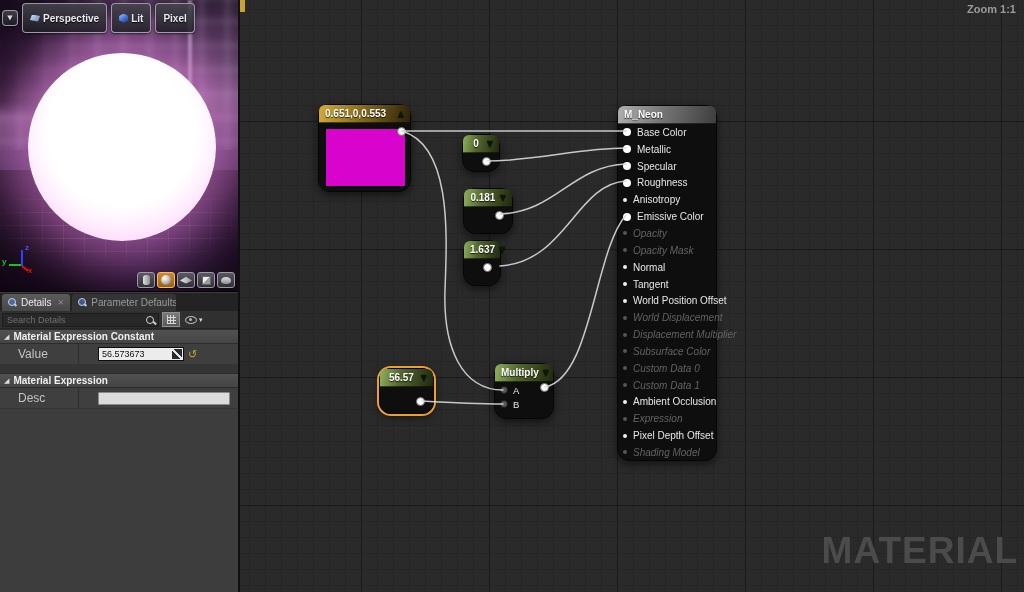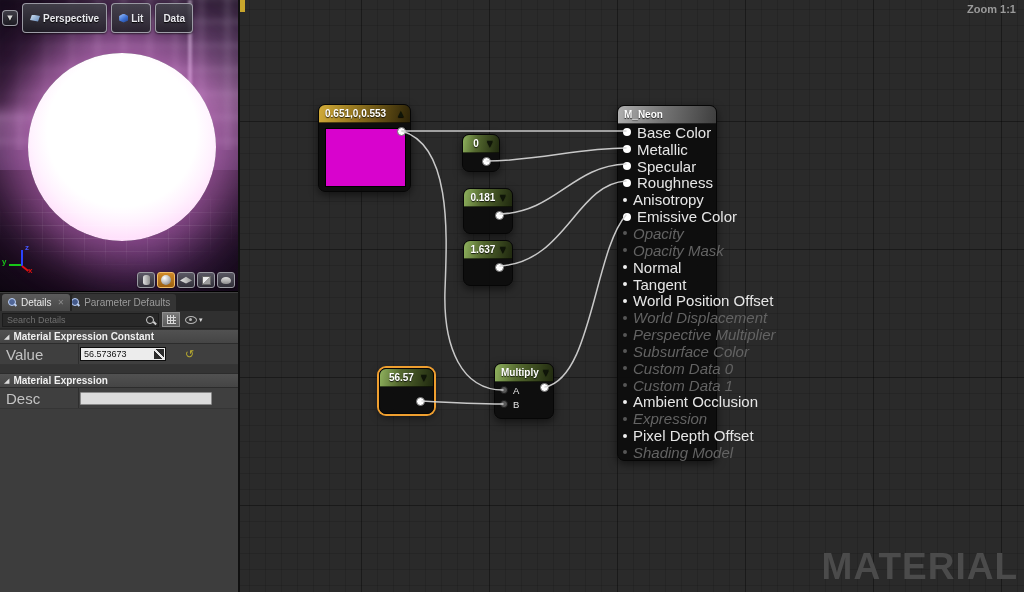--- a/index.html
+++ b/index.html
@@ -61,21 +61,21 @@
   .shape-icon.sphere { width:10px; height:10px; border-radius:50%; background:radial-gradient(circle at 35% 30%, #ffffff, #c2c2c2 45%, #6e6e6e); }
   .shape-icon.plane { width:12px; height:9px; background:linear-gradient(90deg,#e6e6e6,#9a9a9a); clip-path:polygon(50% 15%,100% 55%,50% 90%,0 55%); }
   .shape-icon.cube { width:9px; height:9px; background:linear-gradient(135deg,#ececec 0 45%,#9d9d9d 45%); border:1px solid #666; }
   .shape-icon.teapot { width:10px; height:7px; border-radius:50% 50% 45% 45%; background:linear-gradient(180deg,#e0e0e0,#8d8d8d); }
 
   
   .details { position:absolute; left:0; top:293px; width:238px; bottom:0; background:#3d3d3d; font-size:10px; color:#c9c9c9; }
   .tab-bar { height:18px; background:#232323; display:flex; align-items:flex-end; gap:2px; padding:1px 2px 0 2px; }
   .tab { height:17px; display:flex; align-items:center; gap:4px; padding:0 6px; border-radius:3px 3px 0 0; max-width:104px; white-space:nowrap; overflow:hidden; }
   .tab.active { background:linear-gradient(180deg,#5b5b5b,#474747); color:#eaeaea;text-align:center; }
-  .tab.inactive { background:#343434; color:#9b9b9b;justify-content:flex-end; }
+  .tab.inactive { background:#343434; color:#9b9b9b; }
   .tab .mag { position:relative; width:9px; height:9px; flex:0 0 auto; }
   .tab .mag::before { content:""; position:absolute; left:0; top:0; width:6px; height:6px; border-radius:50%;
     border:1.5px solid #bcd0f5; background:rgba(80,120,210,.55); }
   .tab .mag::after { content:""; position:absolute; left:6px; top:6px; width:3px; height:1.5px; background:#bcd0f5; transform:rotate(45deg); }
   .tab .x { color:#8a8a8a; font-size:8px; margin-left:2px; }
 
   .search-row { height:18px; background:#303030; border-bottom:1px solid #262626; display:flex; align-items:center; padding:2px; gap:3px; }
   .search-box { position:relative; flex:0 0 157px; height:14px; background:#282828; border:1px solid #1c1c1c; }
   .search-box input { width:100%; height:100%; background:transparent; border:0; outline:0; color:#bdbdbd; font-size:9px; padding:0 16px 0 4px; font-family:inherit; }
   .search-box input::placeholder { color:#707070; }
@@ -87,46 +87,46 @@
     background:repeating-linear-gradient(0deg,#d8d8d8 0 1px, transparent 1px 3px), repeating-linear-gradient(90deg,#d8d8d8 0 1px, transparent 1px 3px); }
   .eye-btn { display:flex; align-items:center; gap:2px; padding:0 2px; height:15px; }
   .eye { position:relative; width:12px; height:8px; }
   .eye::before { content:""; position:absolute; inset:0; border-radius:50%; border:1.5px solid #b5b5b5; }
   .eye::after { content:""; position:absolute; left:4px; top:2.5px; width:3px; height:3px; border-radius:50%; background:#b5b5b5; }
 
   .cat-header { height:15px; background:linear-gradient(180deg,#515151,#454545); border-top:1px solid #2c2c2c; border-bottom:1px solid #2c2c2c;
     display:flex; align-items:center; gap:4px; padding:0 4px; color:#f0f0f0; font-weight:bold; font-size:10px; }
   .cat-tri { font-family:"DejaVu Sans",sans-serif; font-size:7px; color:#dcdcdc; }
   .prop-row { height:21px; background:#3f3f3f; border-bottom:1px solid #353535; display:flex; align-items:center; }
-  .prop-label { width:78px; padding-left:6px; color:#c3c3c3; font-size:15px; }
-  .prop-value { flex:1; height:100%; border-left:1px solid #2e2e2e; display:flex; align-items:center; padding-left:1px; gap:19px; }
+  .prop-label { width:78px; padding-left:18px; color:#c3c3c3; font-size:12px; }
+  .prop-value { flex:1; height:100%; border-left:1px solid #2e2e2e; display:flex; align-items:center; padding-left:19px; gap:4px; }
   .val-box { position:relative; width:86px; height:14px; background:#ececec; border:1px solid #0d0d0d; }
   .val-box input { width:100%; height:100%; border:0; outline:0; background:transparent; font-size:9px; color:#111; padding:0 12px 0 3px; font-family:inherit; }
   .val-corner { position:absolute; right:1px; top:1px; width:10px; height:10px; background:#2b2b2b;
     background-image:linear-gradient(45deg, transparent 42%, #e8e8e8 42% 58%, transparent 58%); }
   .reset-arrow { color:#b9ab2f; font-family:"DejaVu Sans",sans-serif; font-size:11px; line-height:1; }
   .desc-box { width:132px; height:13px; background:#dcdcdc; border:1px solid #8a8a8a; border-radius:1px; }
   .section-gap { height:8px; background:#343434; }
 
   
   .graph { position:absolute; left:240px; top:0; width:784px; height:592px; overflow:hidden; background-color:#2a2a2a;
     background-image:
       linear-gradient(rgba(0,0,0,.30) 1px, transparent 1px),
       linear-gradient(90deg, rgba(0,0,0,.30) 1px, transparent 1px),
       linear-gradient(rgba(0,0,0,.12) 1px, transparent 1px),
       linear-gradient(90deg, rgba(0,0,0,.12) 1px, transparent 1px);
     background-size:128px 128px,128px 128px,16px 16px,16px 16px; background-position:-7px -7px; }
   .corner-tag { position:absolute; left:0; top:0; width:5px; height:12px; background:#c8a52c; }
   .zoom-label { position:absolute; right:8px; top:3px; color:#9a9a9a; font-size:11px; font-weight:bold; }
-  .watermark { position:absolute; right:6px; bottom:4px; font-size:37px; font-weight:bold; letter-spacing:1px; color:#4b4b4b; }
+  .watermark { position:absolute; right:6px; bottom:20px; font-size:37px; font-weight:bold; letter-spacing:1px; color:#4b4b4b; }
 
   svg.wires { position:absolute; left:0; top:0; width:784px; height:592px; z-index:3; pointer-events:none; }
   svg.wires path { fill:none; stroke:#d6d6d6; stroke-width:1.5; stroke-linecap:round; opacity:.92; }
 
-  .gnode { position:absolute; z-index:2; background:rgba(13,13,13,.95); border:1px solid #060606; border-radius:7px; box-shadow:0 3px 8px rgba(0,0,0,.55); }
+  .gnode { position:absolute; z-index:2; background:rgba(13,13,13,.95); border:1px solid #060606; border-radius:12px; box-shadow:0 3px 8px rgba(0,0,0,.55); }
   .gnode .hdr { height:18px; border-radius:6px 6px 0 0; display:flex; align-items:center; padding:0 6px; gap:4px;
     font-size:10px; font-weight:bold; color:#fff; text-shadow:0 1px 1px rgba(0,0,0,.8); border-bottom:1px solid rgba(0,0,0,.6); }
   .hdr.green { background:linear-gradient(100deg,#8fb25e 0%,#54682f 38%,#20290f 100%); }
   .hdr.gold  { background:linear-gradient(100deg,#d2ab38 0%,#93751f 40%,#2c2308 100%); }
   .hdr.gray  { background:linear-gradient(100deg,#b0b0b0 0%,#757575 45%,#3e3e3e 100%); }
   .hdr .title { flex:1; text-align:center; white-space:nowrap; }
   .hdr .title.left { text-align:left; }
   .hdr .tri { font-family:"DejaVu Sans",sans-serif; font-size:8px; color:#0f1508; flex:0 0 auto; }
   .gnode.selected { box-shadow:0 0 0 2px #ef9f2f, 0 3px 8px rgba(0,0,0,.55); }
 
@@ -135,21 +135,21 @@
   .io-label { position:absolute; color:#e4e4e4; font-size:9.5px; z-index:4; }
 
   .swatch { position:absolute; left:6px; top:23px; width:81px; height:59px; border:1px solid #000; }
 
   .mpin-list { position:absolute; left:0; top:18px; right:0; }
   .mpin-row { height:16.85px; display:flex; align-items:center; gap:6px; padding-left:5px; }
   .pin { flex:0 0 auto; border-radius:50%; }
   .pin.connected { width:8px; height:8px; background:#fff; }
   .pin.open { width:4px; height:4px; background:transparent; border:2px solid #efefef; }
   .pin.disabled { width:4px; height:4px; background:transparent; border:2px solid #565656; }
-  .pin-label { font-size:15px; white-space:nowrap; }
+  .pin-label { font-size:10px; white-space:nowrap; }
   .pin-label.connected, .pin-label.open { color:#e6e6e6; }
   .pin-label.disabled { color:#636363;font-style:italic; }
 </style>
 </head>
 <body>
 
 <div class="app">
 
   <div class="left-col">
 
@@ -168,21 +168,21 @@
           </div>
         <div class="vp-btn">
           <span class="persp-ico"></span>
           <span>Perspective</span>
         </div>
         <div class="vp-btn">
           <span class="lit-ico"></span>
           <span>Lit</span>
         </div>
         <div class="vp-btn">
-          <span>Data</span>
+          <span>Pixel</span>
         </div>
       </div>
 
       <div class="axis-gizmo">
         <span class="ax-y"></span>
         <span class="ax-z"></span>
         <span class="ax-x"></span>
         <span class="ax-ly">y</span>
         <span class="ax-lz">z</span>
         <span class="ax-lx">x</span>
@@ -297,21 +297,21 @@
     </div>
 
     <div class="gnode" style="left:223px; top:188px; width:50px; height:46px;">
       <div class="hdr green">
         <span class="title">0.181</span>
         <span class="tri">▼</span>
       </div>
       <span class="outpin" style="right:8px; top:22px;"></span>
     </div>
 
-    <div class="gnode" style="left:223px; top:240px; width:50px; height:46px;">
+    <div class="gnode" style="left:223px; top:240px; width:38px; height:46px;">
       <div class="hdr green">
         <span class="title">1.637</span>
         <span class="tri">▼</span>
       </div>
       <span class="outpin" style="right:8px; top:22px;"></span>
     </div>
 
     <div class="gnode selected" style="left:139px; top:368px; width:55px; height:46px;">
       <div class="hdr green">
         <span class="title">56.57</span>
@@ -380,21 +380,21 @@
           <div class="mpin-row">
             <span class="pin open"></span>
             <span class="pin-label open">World Position Offset</span>
           </div>
           <div class="mpin-row">
             <span class="pin disabled"></span>
             <span class="pin-label disabled">World Displacement</span>
           </div>
           <div class="mpin-row">
             <span class="pin disabled"></span>
-            <span class="pin-label disabled">Perspective Multiplier</span>
+            <span class="pin-label disabled">Displacement Multiplier</span>
           </div>
           <div class="mpin-row">
             <span class="pin disabled"></span>
             <span class="pin-label disabled">Subsurface Color</span>
           </div>
           <div class="mpin-row">
             <span class="pin disabled"></span>
             <span class="pin-label disabled">Custom Data 0</span>
           </div>
           <div class="mpin-row">

